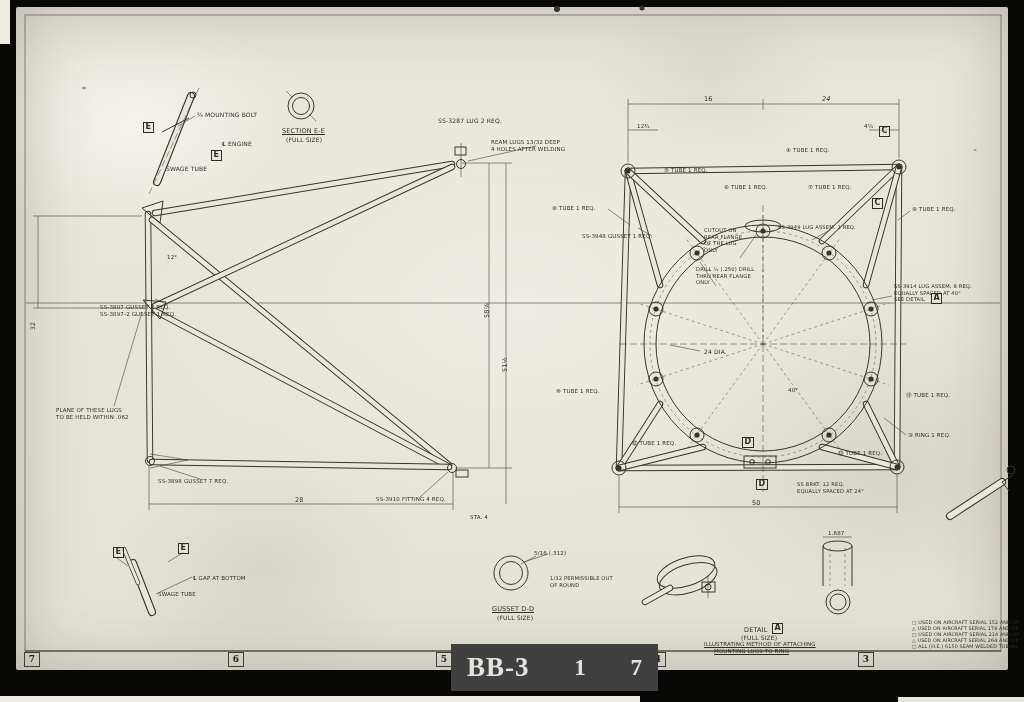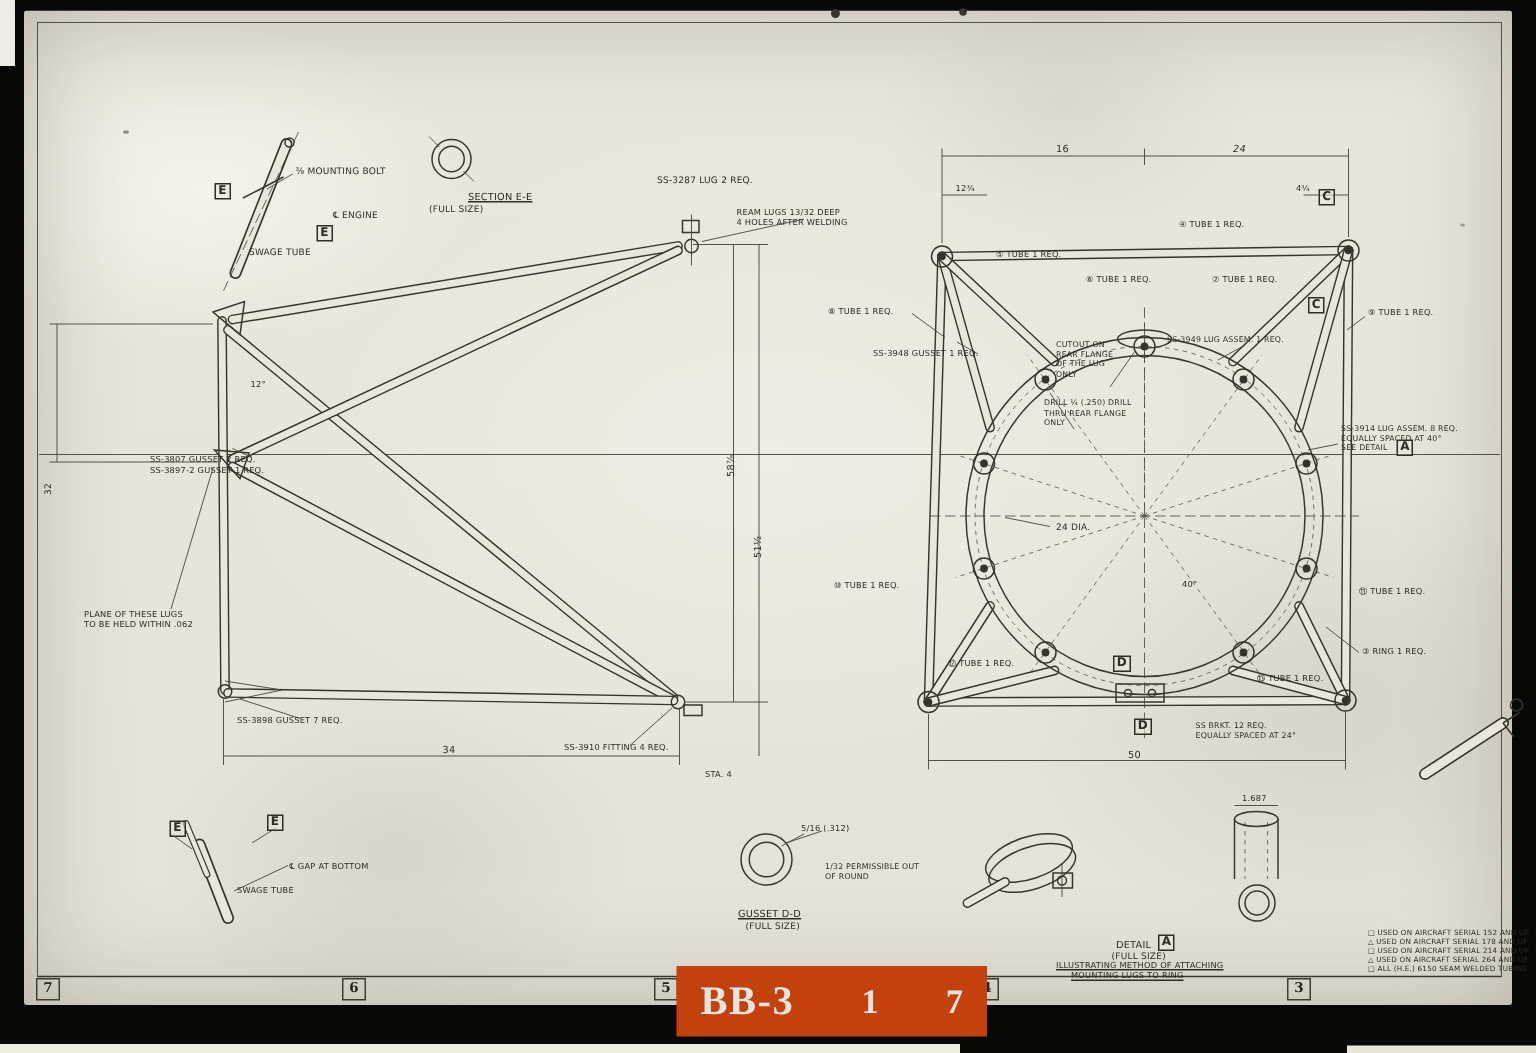--- a/index.html
+++ b/index.html
@@ -46,21 +46,21 @@
   .ann.box { border:1px solid #2e2c26; padding:0 1.5px; line-height:1.1; background:rgba(233,230,220,.6); }
 
   .zone {
     position:absolute; top:652px; width:14px; height:13px;
     border:1px solid #403d36; color:#26241f;
     font:bold 9px/13px "DejaVu Serif", serif; text-align:center;
   }
 
   .titleblock {
     position:absolute; left:451px; top:644px; width:175px; height:47px;
-    background:#c2410c; display:flex; align-items:center;
+    background:#404040; display:flex; align-items:center;
     justify-content:space-between; padding:0 16px; z-index:5;
   }
   .titleblock .code { font:bold 27px "Liberation Serif", serif; color:#e6e4df; letter-spacing:1px; }
   .titleblock .num  { font:bold 23px "Liberation Serif", serif; color:#e6e4df; }
 
   .patch { position:absolute; }
   #patch-tl { left:0; top:0; width:10px; height:44px; background:#efece4; }
   #patch-b1 { left:0; top:696px; width:640px; height:6px; background:#efece4; }
   #patch-b2 { left:898px; top:697px; width:126px; height:5px; background:#e8e5db; }
 </style>
@@ -285,34 +285,34 @@
     <line x1="548" y1="554" x2="524" y2="562" class="sv-thin"></line>
   </g>
 </svg>
 
 <div class="ann-layer">
     <div class="ann" style="left: 197px; top: 111px;">⅜ MOUNTING BOLT</div>
     <div class="ann b box" style="left: 143px; top: 122px;">E</div>
     <div class="ann b box" style="left: 211px; top: 150px;">E</div>
     <div class="ann" style="left: 222px; top: 140px;">℄ ENGINE</div>
     <div class="ann" style="left: 166px; top: 165px;">SWAGE TUBE</div>
-    <div class="ann u" style="left: 282px; top: 127px; font-size: 6.5px; margin-left: 30px;">SECTION E-E</div>
+    <div class="ann u" style="left: 282px; top: 127px; font-size: 6.5px;">SECTION E-E</div>
     <div class="ann" style="left: 286px; top: 136px;">(FULL SIZE)</div>
     <div class="ann" style="left: 438px; top: 117px;">SS-3287 LUG 2 REQ.</div>
     <div class="ann" style="left: 491px; top: 139px; font-size: 5.5px;">REAM LUGS 13/32 DEEP
 4 HOLES AFTER WELDING</div>
     <div class="ann" style="left: 100px; top: 304px; font-size: 5.5px;">SS-3807 GUSSET 2 REQ.
 SS-3897-2 GUSSET 1 REQ.</div>
     <div class="ann" style="left: 56px; top: 407px; font-size: 5.5px;">PLANE OF THESE LUGS
 TO BE HELD WITHIN .062</div>
     <div class="ann" style="left: 158px; top: 478px; font-size: 5.5px;">SS-3898 GUSSET 7 REQ.</div>
     <div class="ann" style="left: 376px; top: 496px; font-size: 5.5px;">SS-3910 FITTING 4 REQ.</div>
     <div class="ann" style="left: 483px; top: 318px; font-size: 6.5px; transform: rotate(-90deg);">58⅞</div>
     <div class="ann" style="left: 501px; top: 372px; font-size: 6.5px; transform: rotate(-90deg);">51½</div>
-    <div class="ann" style="left: 295px; top: 496px; font-size: 6.5px;">34</div>
+    <div class="ann" style="left: 295px; top: 496px; font-size: 6.5px;">28</div>
     <div class="ann" style="left: 29px; top: 330px; font-size: 6px; transform: rotate(-90deg);">32</div>
     <div class="ann" style="left: 167px; top: 254px; font-size: 5.5px;">12°</div>
     <div class="ann" style="left: 470px; top: 514px; font-size: 5.5px;">STA. 4</div>
     <div class="ann" style="left: 704px; top: 95px; font-size: 6.5px;">16</div>
     <div class="ann" style="left: 822px; top: 95px; font-size: 6.5px; font-style: italic;">24</div>
     <div class="ann" style="left: 637px; top: 123px; font-size: 5.5px;">12¾</div>
     <div class="ann" style="left: 864px; top: 123px; font-size: 5.5px;">4¼</div>
     <div class="ann b box" style="left: 879px; top: 126px;">C</div>
     <div class="ann b box" style="left: 872px; top: 198px;">C</div>
     <div class="ann" style="left: 786px; top: 147px; font-size: 5.5px;">④ TUBE 1 REQ.</div>

